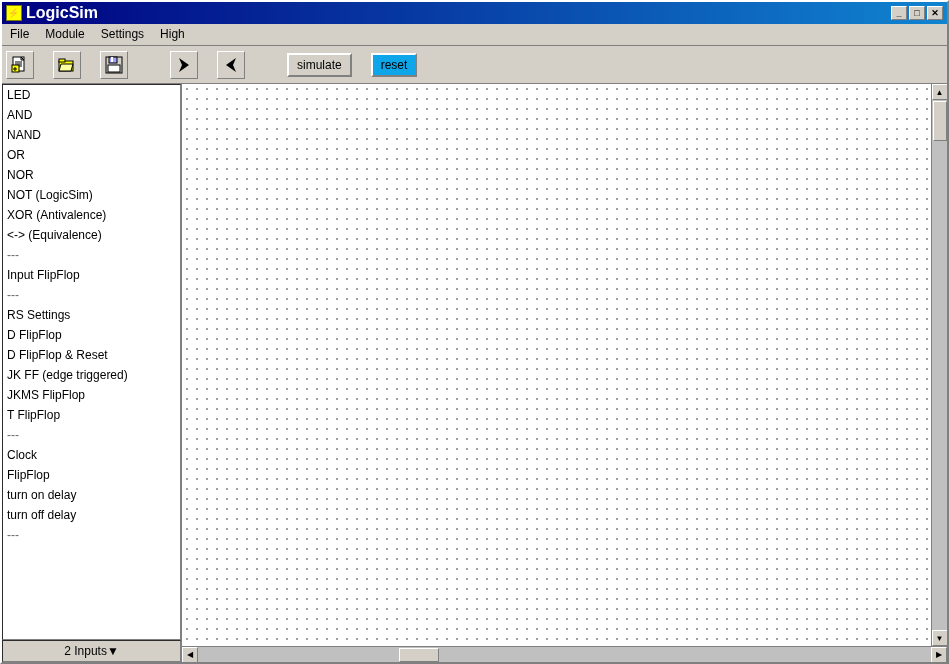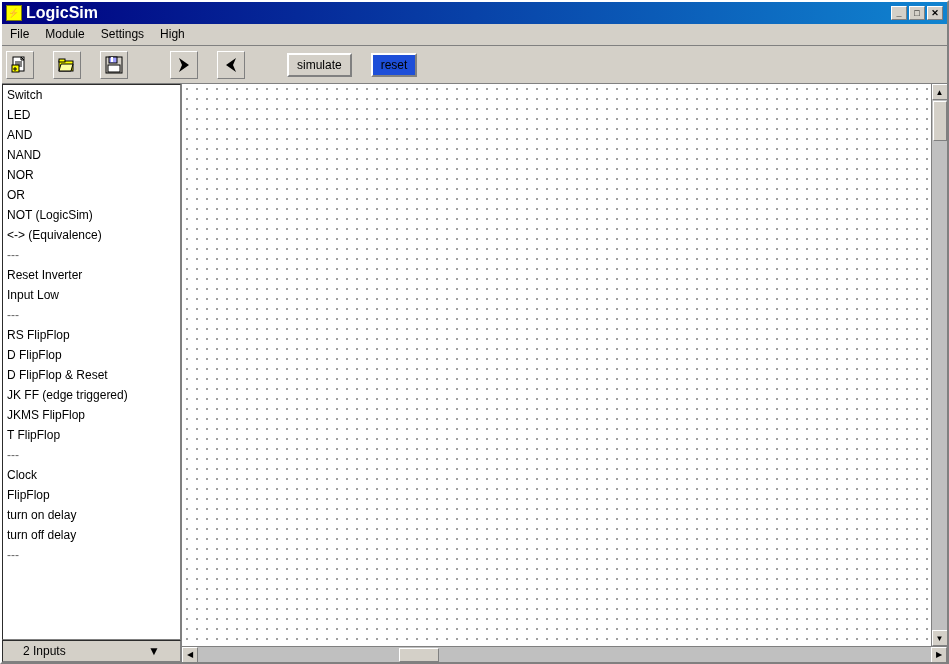--- a/index.html
+++ b/index.html
@@ -121,21 +121,21 @@
       border-top-color: #ffffff;
       border-left-color: #ffffff;
       border-bottom-color: #808080;
       border-right-color: #808080;
       cursor: pointer;
       font-size: 12px;
     }
     .reset-btn {
       height: 24px;
       padding: 0 8px;
-      background: #1d4ed8;
+      background: #0ea5e9;
       border: 2px solid;
       border-top-color: #ffffff;
       border-left-color: #ffffff;
       border-bottom-color: #808080;
       border-right-color: #808080;
       cursor: pointer;
       font-size: 12px;
     }
     .main-content {
       display: flex;
@@ -176,22 +176,22 @@
       font-size: 12px;
       line-height: 18px;
       color: #666;
     }
     .inputs-dropdown {
       height: 22px;
       background: #d4d0c8;
       border: 1px inset #808080;
       display: flex;
       align-items: center;
-      justify-content: space-between;
-      padding: 0 20px;
+      justify-content: center;
+      padding: 0 4px;
       cursor: pointer;
       flex-shrink: 0;
     }
     .inputs-dropdown span {
       font-size: 12px;
     }
     .dropdown-arrow {
       font-size: 10px;
     }
     .canvas-area {
@@ -351,33 +351,32 @@
     <button class="simulate-btn">simulate</button>
     <button class="reset-btn">reset</button>
   </div>
 
   <div class="main-content">
 
     <div class="left-panel">
       <div class="component-list-container">
         <div class="component-list" id="component-list">
 
-        <div class="component-item">Switch</div>
             <div class="component-item">LED</div>
             <div class="component-item">AND</div>
             <div class="component-item">NAND</div>
+            <div class="component-item">OR</div>
             <div class="component-item">NOR</div>
-            <div class="component-item">OR</div>
             <div class="component-item">NOT (LogicSim)</div>
+            <div class="component-item">XOR (Antivalence)</div>
             <div class="component-item">&lt;-&gt; (Equivalence)</div>
             <div class="component-separator">---</div>
-            <div class="component-item">Reset Inverter</div>
-            <div class="component-item">Input Low</div>
+            <div class="component-item">Input FlipFlop</div>
             <div class="component-separator">---</div>
-            <div class="component-item">RS FlipFlop</div>
+            <div class="component-item">RS Settings</div>
             <div class="component-item">D FlipFlop</div>
             <div class="component-item">D FlipFlop &amp; Reset</div>
             <div class="component-item">JK FF (edge triggered)</div>
             <div class="component-item">JKMS FlipFlop</div>
             <div class="component-item">T FlipFlop</div>
             <div class="component-separator">---</div>
             <div class="component-item">Clock</div>
             <div class="component-item">FlipFlop</div>
             <div class="component-item">turn on delay</div>
             <div class="component-item">turn off delay</div>

